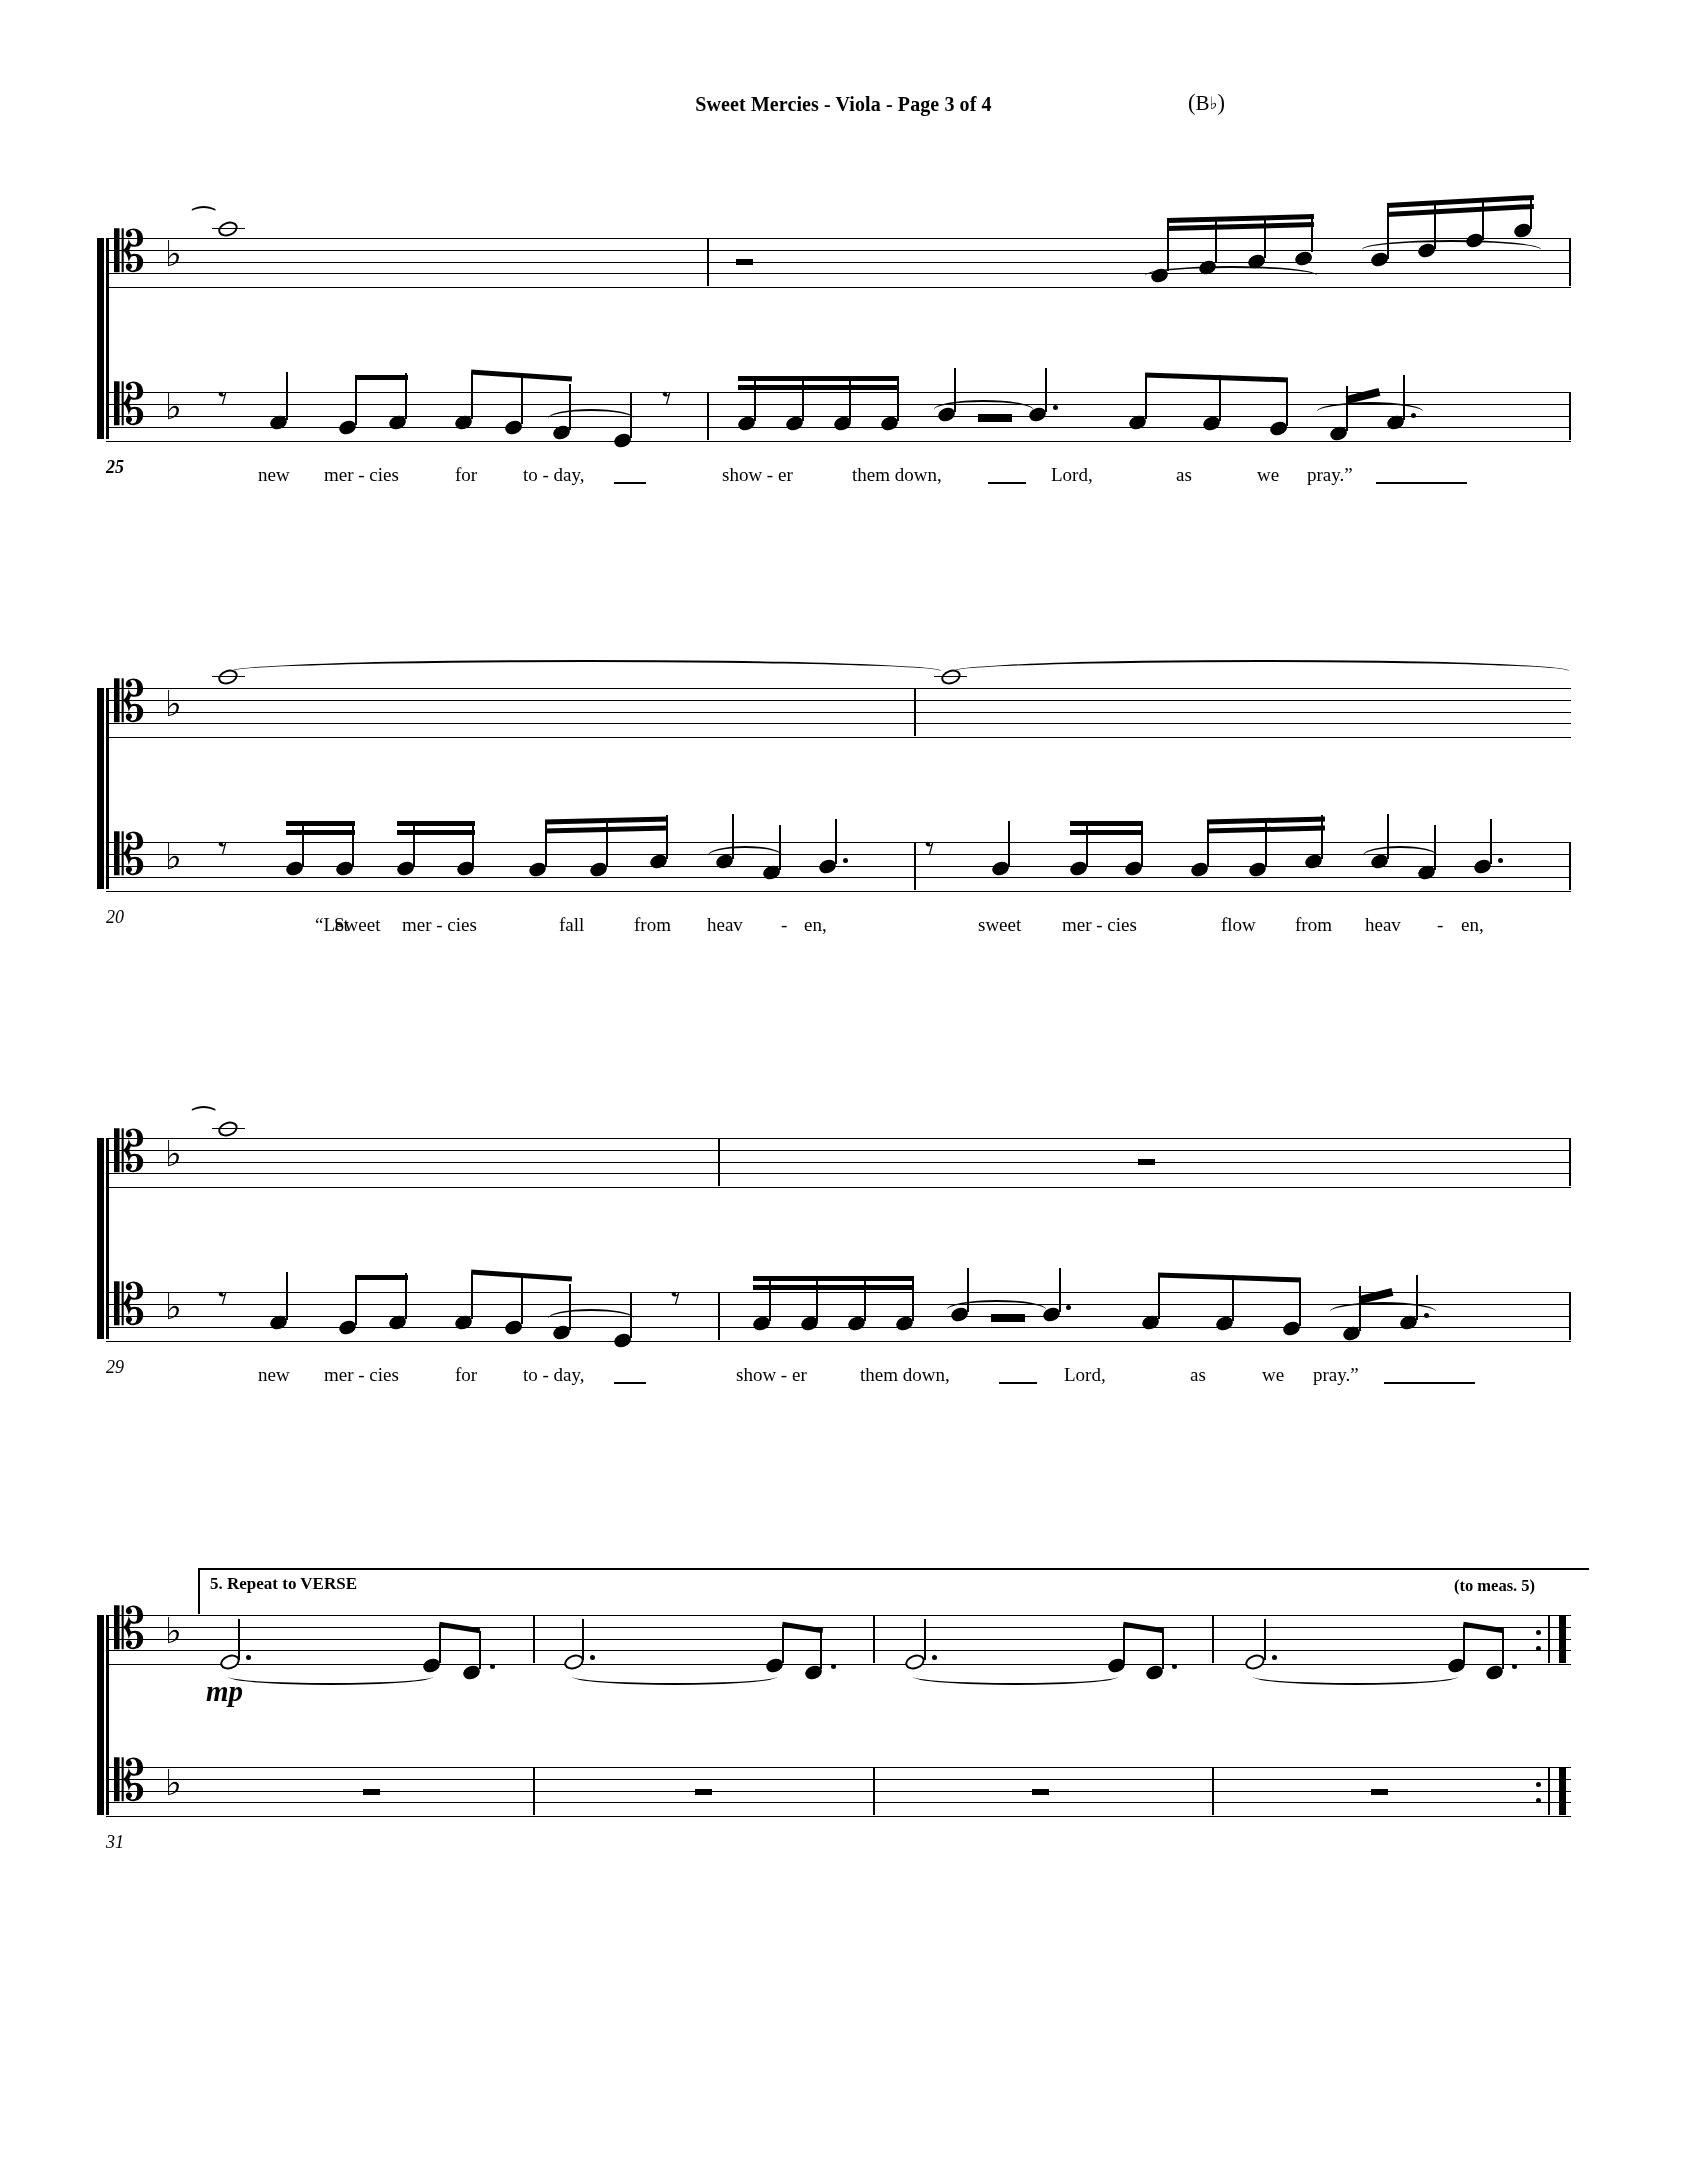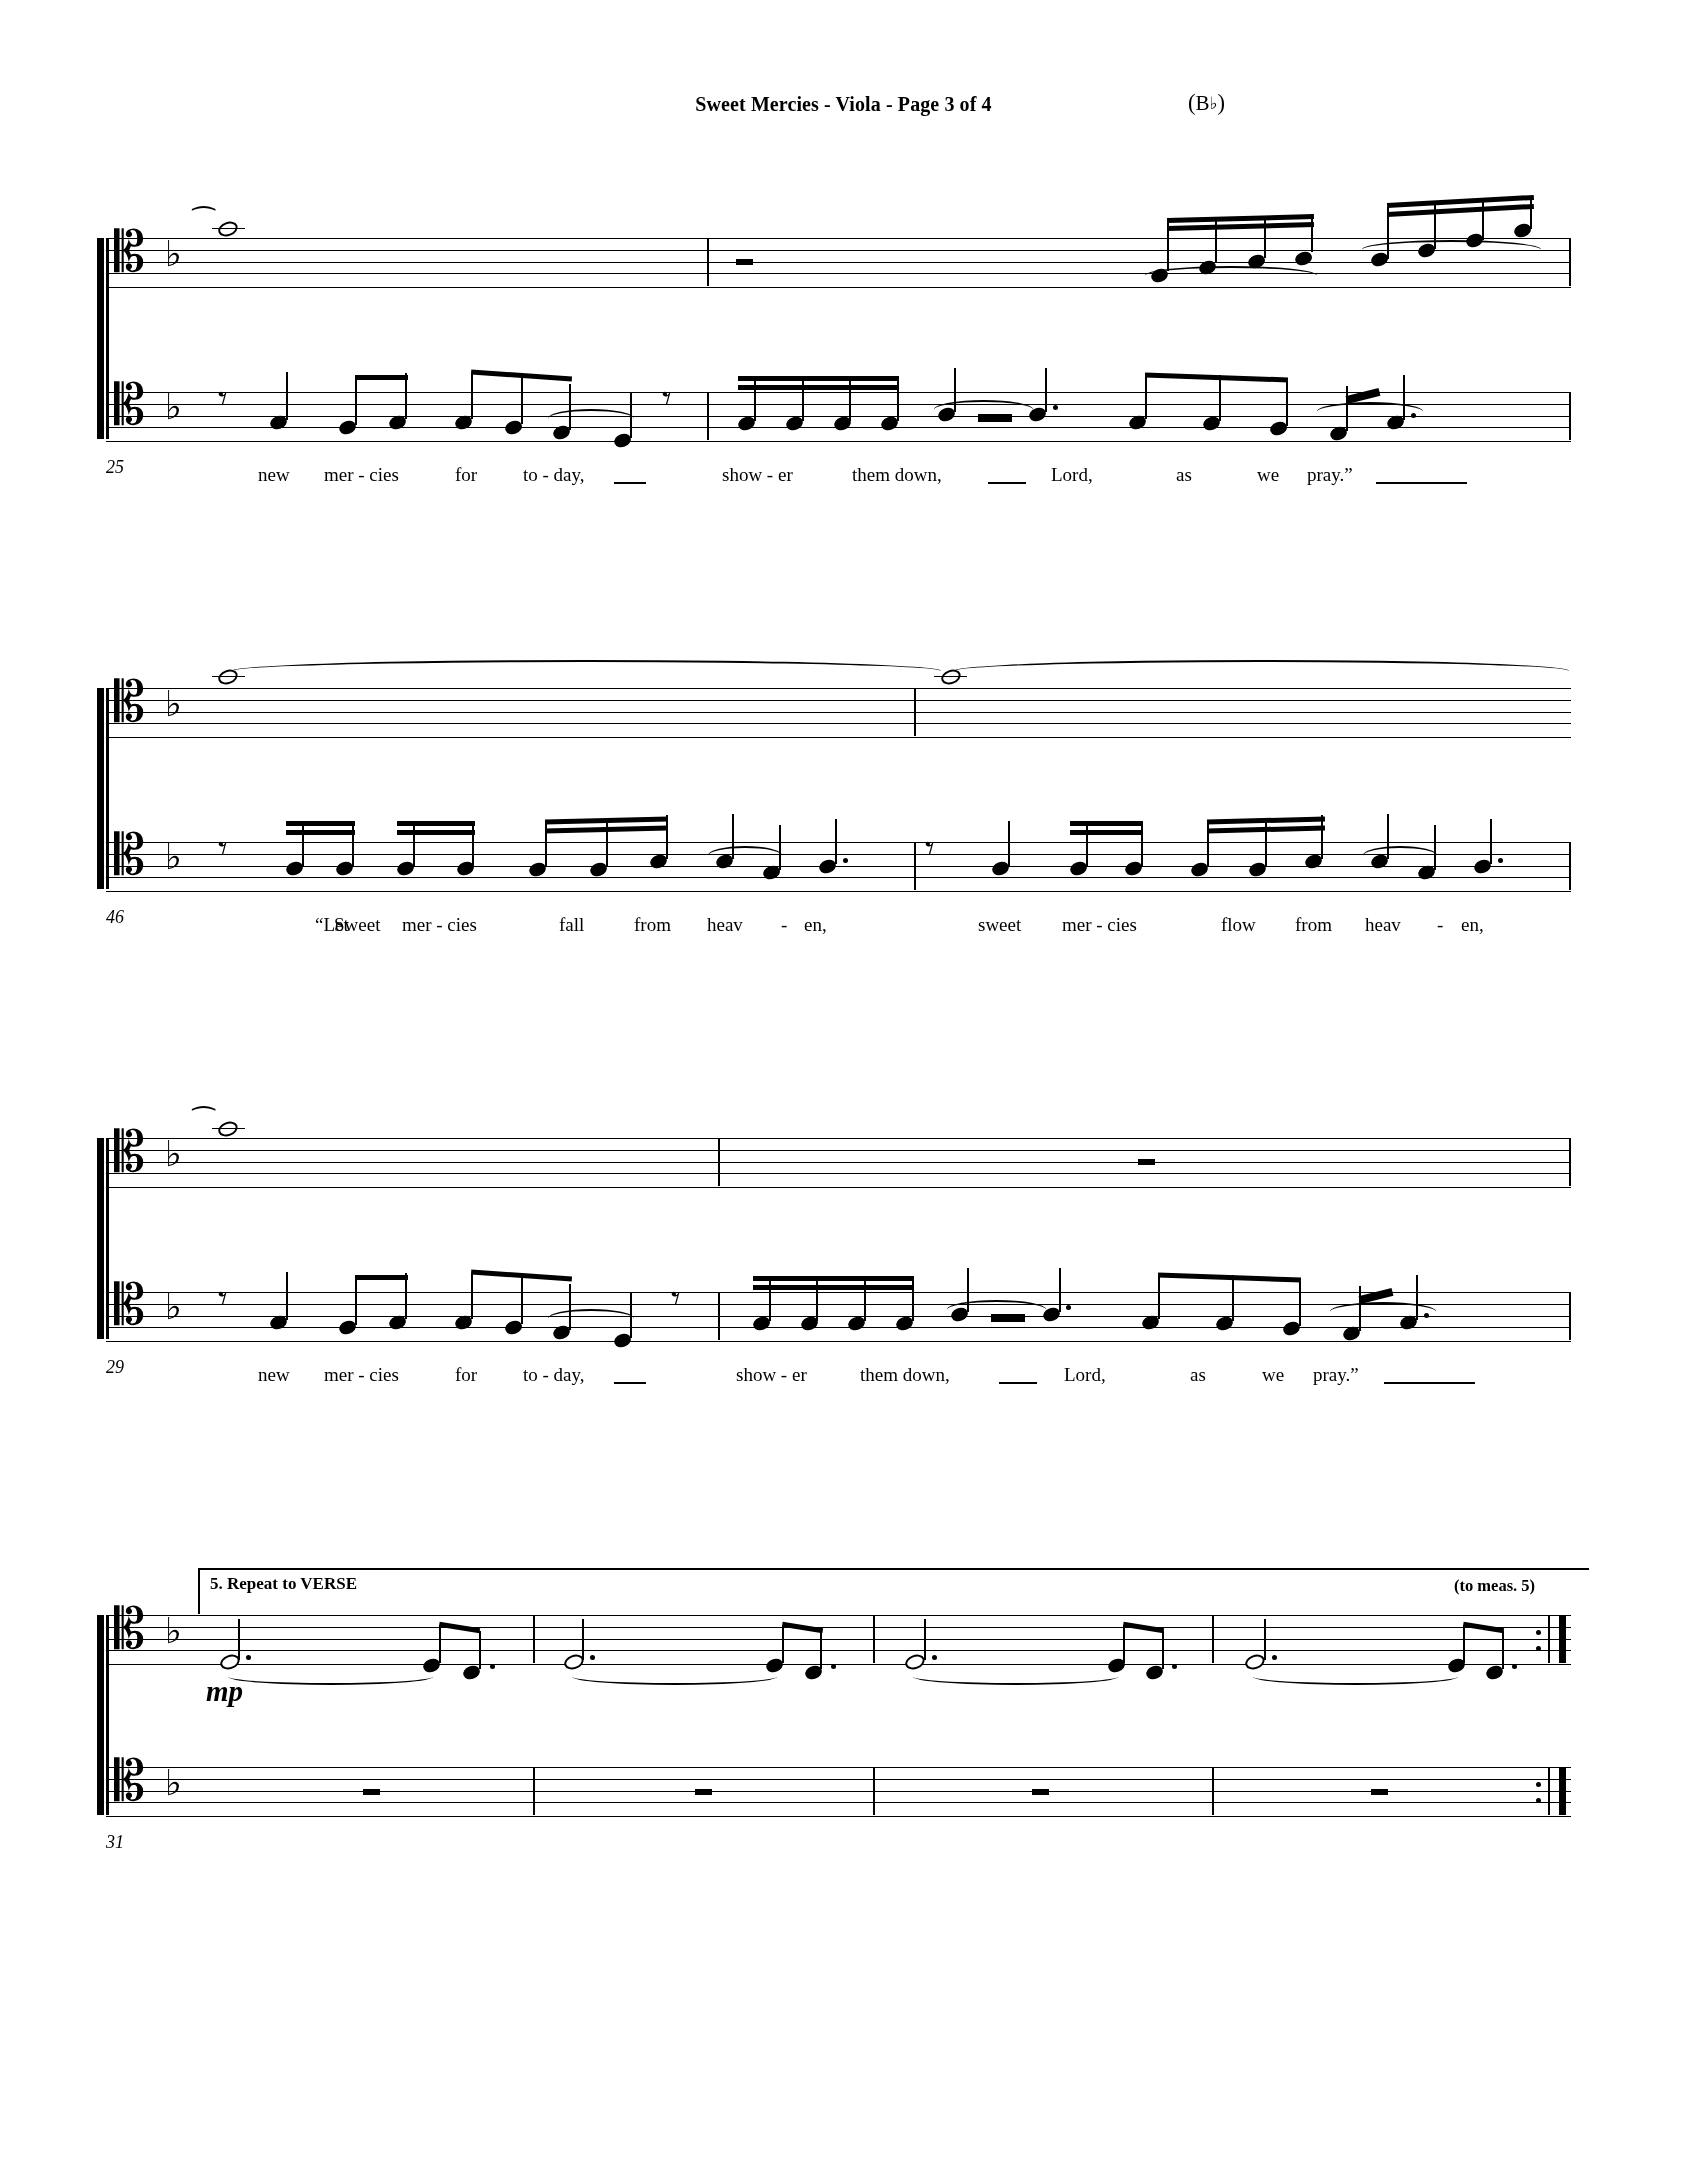--- a/index.html
+++ b/index.html
@@ -333,21 +333,21 @@
     <div class="beam" style="left:1145px;top:150px;width:143px;transform:rotate(2deg);"></div>
 
     <div class="note" style="left:1330px;top:202px;"></div>
     <div class="stem" style="left:1346px;top:161px;height:45px;"></div>
     <div class="note" style="left:1387px;top:191px;"></div>
     <div class="stem" style="left:1403px;top:150px;height:45px;"></div>
     <div class="dot" style="left:1411px;top:188px;"></div>
     <div class="beam" style="left:1346px;top:167px;width:34px;height:8px;transform:rotate(-14deg);"></div>
     <div class="slur" style="left:1317px;top:177px;width:106px;"></div>
 
-    <div class="measnum" style="left:106px;top:232px;">25</div>
+    <div class="measnum" style="left:106px;top:232px;font-weight:bold;">25</div>
 
     <div class="lyric" style="left:258px;top:239px;">new</div>
     <div class="lyric" style="left:324px;top:239px;">mer - cies</div>
     <div class="lyric" style="left:455px;top:239px;">for</div>
     <div class="lyric" style="left:523px;top:239px;">to - day,</div>
     <div class="extender" style="left:614px;top:257px;width:32px;"></div>
     <div class="lyric" style="left:722px;top:239px;">show - er</div>
     <div class="lyric" style="left:852px;top:239px;">them down,</div>
     <div class="extender" style="left:988px;top:257px;width:38px;"></div>
     <div class="lyric" style="left:1051px;top:239px;">Lord,</div>
@@ -443,21 +443,21 @@
 
     <div class="note" style="left:1371px;top:180px;"></div>
     <div class="stem" style="left:1387px;top:139px;height:45px;"></div>
     <div class="note" style="left:1418px;top:191px;"></div>
     <div class="stem" style="left:1434px;top:150px;height:45px;"></div>
     <div class="note" style="left:1474px;top:185px;"></div>
     <div class="stem" style="left:1490px;top:144px;height:45px;"></div>
     <div class="dot" style="left:1498px;top:183px;"></div>
     <div class="slur" style="left:1363px;top:171px;width:74px;"></div>
 
-    <div class="measnum" style="left:106px;top:232px;">46</div>
+    <div class="measnum" style="left:106px;top:232px;">20</div>
 
     <div class="lyric" style="left:275px;top:239px;margin-left:40px;">“Let</div>
     <div class="lyric" style="left:334px;top:239px;">Sweet</div>
     <div class="lyric" style="left:402px;top:239px;">mer - cies</div>
     <div class="lyric" style="left:559px;top:239px;">fall</div>
     <div class="lyric" style="left:634px;top:239px;">from</div>
     <div class="lyric" style="left:707px;top:239px;">heav</div>
     <div class="lyric" style="left:781px;top:239px;">-</div>
     <div class="lyric" style="left:804px;top:239px;">en,</div>
     <div class="lyric" style="left:978px;top:239px;">sweet</div>

